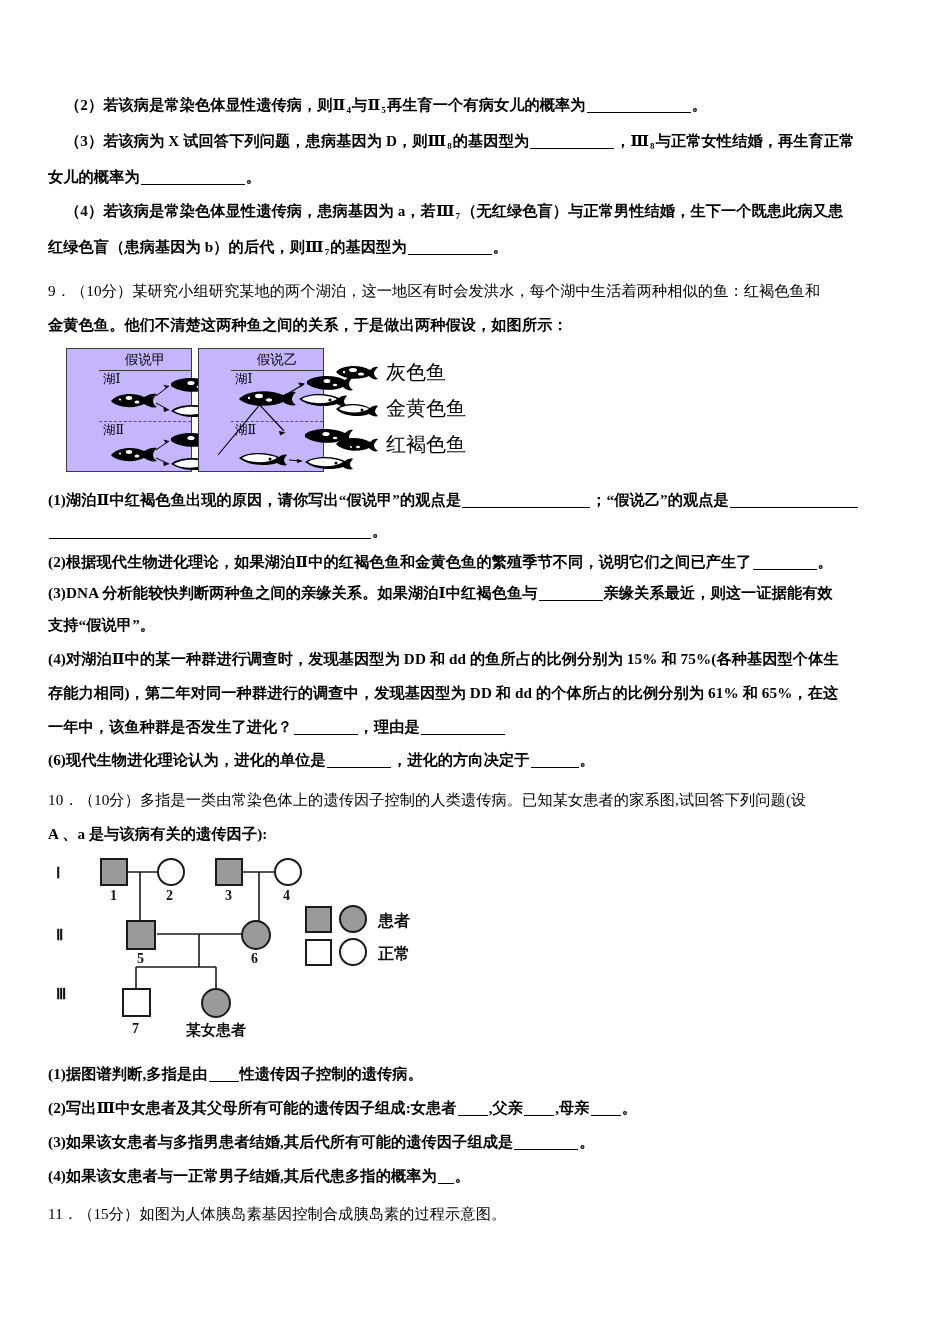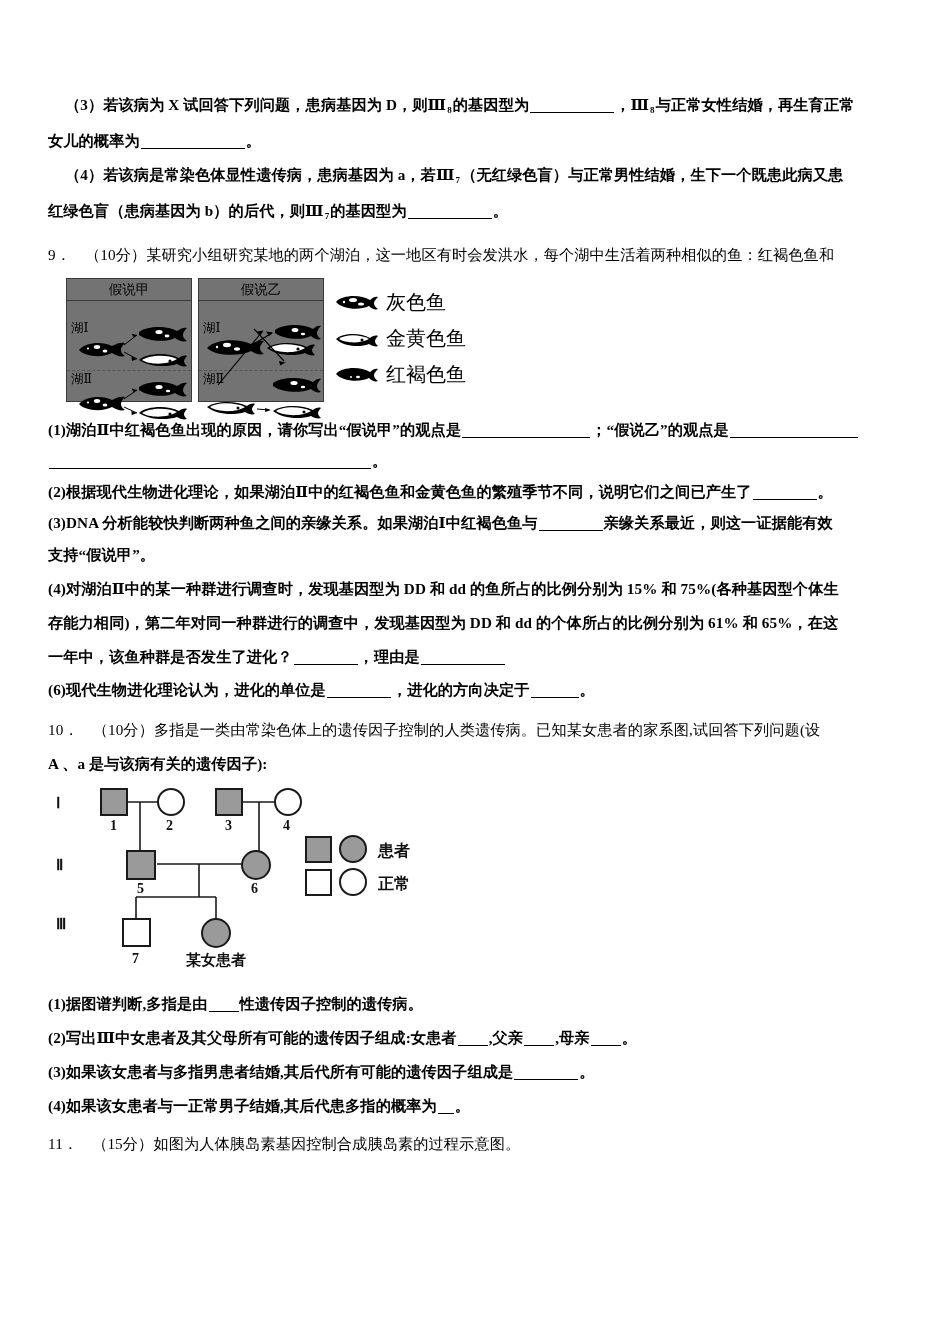--- a/index.html
+++ b/index.html
@@ -35,21 +35,21 @@
   }
   .p.bold { font-weight: bold; }
   .p.ind { text-indent: 17px; }
   .p.noind { text-indent: 0; }
   .p.tight { line-height: 31px; }
 
   .qnum {
     font-family: "Liberation Serif", serif;
     font-weight: normal;
   }
-  .pts { font-weight: normal; margin-left: 14px; }
+  .pts { font-weight: normal; }
 
   sub {
     font-size: 9px;
     vertical-align: baseline;
     position: relative;
     bottom: -3px;
     padding: 0 1px;
   }
 
   .blank {
@@ -72,37 +72,38 @@
     height: 128px;
     margin: 6px 0 4px 14px;
   }
   .fish-box {
     position: absolute;
     top: 0;
     border: 1.3px solid #3a3a3a;
     width: 126px;
     height: 124px;
     box-sizing: border-box;
-    background: #737373;
+    background: #c4b5fd;
+    padding-left: 32px;
   }
   .fish-box.left { left: 4px; }
   .fish-box.right { left: 136px; }
   .fish-hdr {
     height: 21px;
     border-bottom: 1.3px solid #3a3a3a;
     text-align: center;
     font-size: 13.5px;
     line-height: 21px;
     font-weight: 500;
   }
   .fish-half {
     position: relative;
     height: 50px;
   }
-  .fish-half.top { border-bottom: 1.3px dashed #555; margin-top: 19px; }
+  .fish-half.top { border-bottom: 1.3px dashed #555; }
   .lake-lbl {
     position: absolute;
     left: 4px; top: 2px;
     font-size: 12.5px;
     line-height: 13px;
   }
   .legend {
     position: absolute;
     left: 272px; top: 6px;
     width: 210px;
@@ -129,20 +130,23 @@
   .sp4 { height: 4px; }
   .sp8 { height: 8px; }
 </style>
 </head>
 <body>
 
 <div class="page">
 
   <div>
 
+    <p class="p bold ind">
+      <span>（2）</span><span>若该病是常染色体显性遗传病，则Ⅱ</span><sub>4</sub><span>与Ⅱ</span><sub>5</sub><span>再生育一个有病女儿的概率为</span><span class="blank b-xl"></span><span>。</span>
+    </p>
 
     <p class="p bold ind">
       <span>（3）</span><span>若该病为 X 试回答下列问题，患病基因为 D，则Ⅲ</span><sub>8</sub><span>的基因型为</span><span class="blank b-lg"></span><span>，Ⅲ</span><sub>8</sub><span>与正常女性结婚，再生育正常</span>
     </p>
 
     <p class="p bold noind">
       <span>女儿的概率为</span><span class="blank b-xl"></span><span>。</span>
     </p>
 
     <p class="p bold ind">
@@ -155,20 +159,23 @@
   </div>
 
   <div class="sp8"></div>
 
   <div>
 
     <p class="p noind">
       <span class="qnum">9．</span><span class="pts">（10分）</span><span class="bold">某研究小组研究某地的两个湖泊，这一地区有时会发洪水，每个湖中生活着两种相似的鱼：红褐色鱼和</span>
     </p>
 
+    <p class="p bold noind">
+      <span>金黄色鱼。他们不清楚这两种鱼之间的关系，于是做出两种假设，如图所示：</span>
+    </p>
 
     <div class="fish-fig">
 
       <div class="fish-box left">
         <div class="fish-hdr">假说甲</div>
         <div class="fish-half top">
           <span class="lake-lbl">湖Ⅰ</span>
           <svg class="fsvg" width="124" height="50" viewBox="0 0 124 50">
             <g fill="#000">
               <path d="M12 30 C18 22, 36 21, 45 26 C50 23, 55 22, 58 23 C55 26, 54 28, 54 30 C54 32, 55 34, 58 36 C54 37, 50 36, 45 33 C36 38, 18 37, 12 30 Z"></path>

